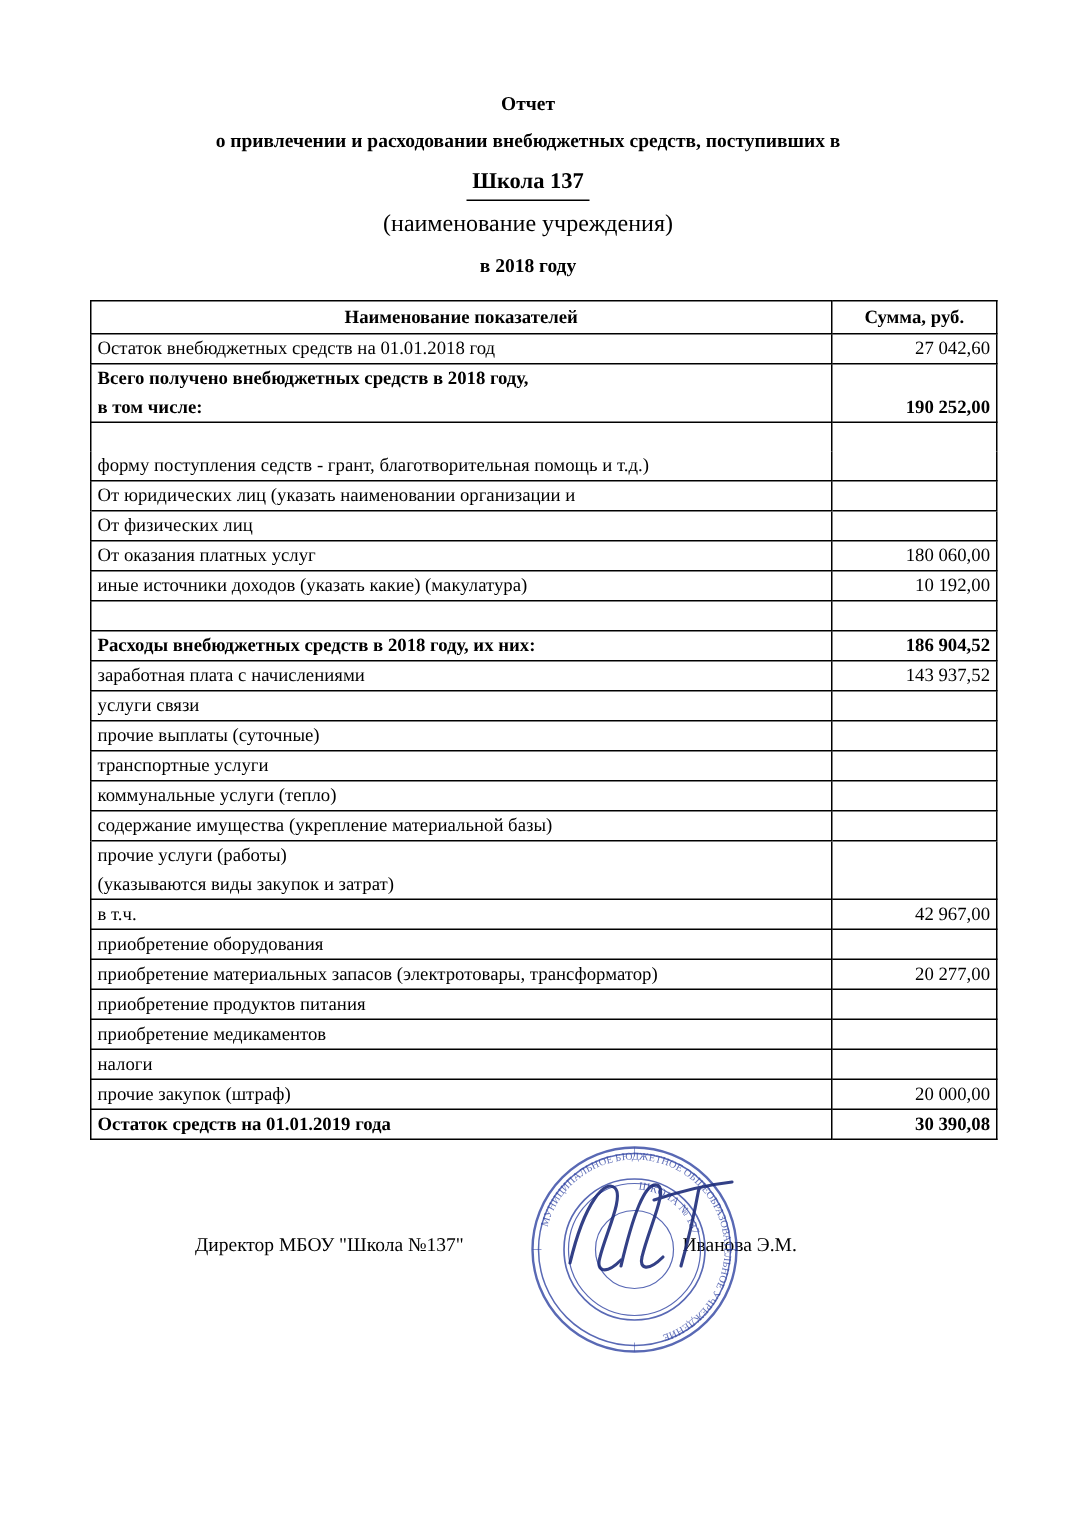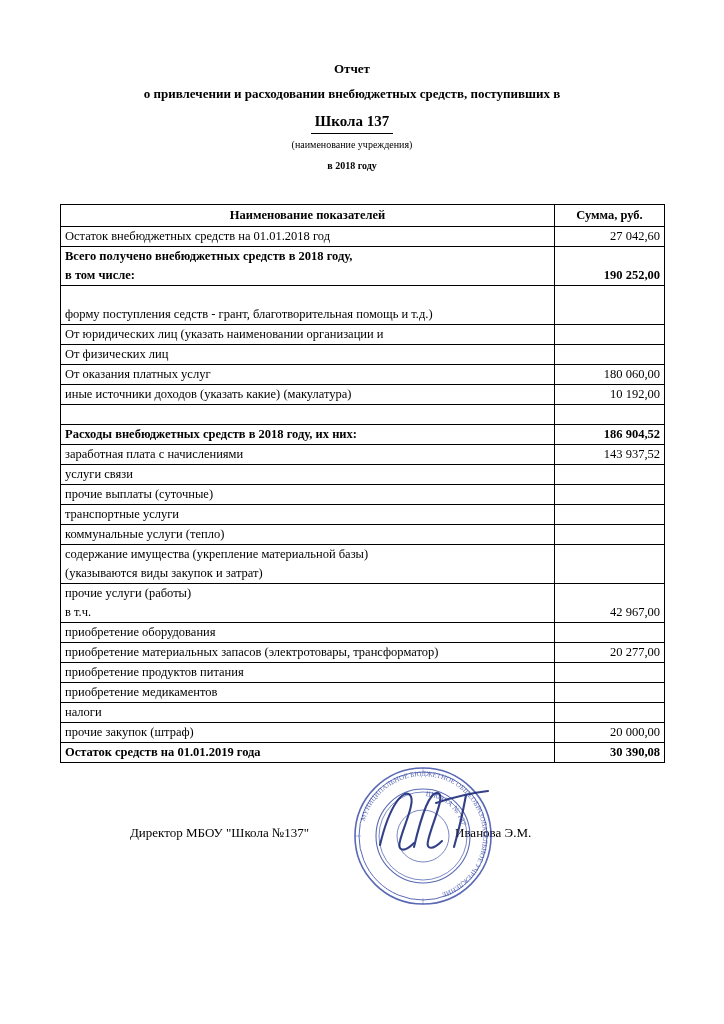--- a/index.html
+++ b/index.html
@@ -38,27 +38,27 @@
   }
   .header .org {
     font-weight: bold;
     font-size: 15px;
     display: inline-block;
     border-bottom: 1px solid #000;
     padding: 0 4px 1px 4px;
     margin-bottom: 4px;
   }
   .header .caption {
-    font-size: 10px;
+    font-size: 16px;
     margin-bottom: 6px;
   }
   .header .year {
     font-weight: bold;
-    font-size: 10px;
-    margin-bottom: 31px;
+    font-size: 13px;
+    margin-bottom: 14px;
   }
 
   table.report {
     width: 604px;
     border-collapse: collapse;
     table-layout: fixed;
     font-size: 12.5px;
   }
   table.report td {
     border: 1px solid #000;
@@ -207,27 +207,27 @@
       <tr>
         <td class="name">коммунальные услуги (тепло)</td>
         <td class="amount"></td>
       </tr>
 
       <tr>
         <td class="name noborder-bottom">содержание имущества (укрепление материальной базы)</td>
         <td class="amount noborder-bottom"></td>
       </tr>
       <tr>
+        <td class="name noborder-bottom">прочие услуги (работы)</td>
+        <td class="amount noborder-bottom"></td>
+      </tr>
+
+      <tr>
         <td class="name noborder-top">(указываются виды закупок и затрат)</td>
         <td class="amount noborder-top"></td>
-      </tr>
-
-      <tr>
-        <td class="name noborder-bottom">прочие услуги (работы)</td>
-        <td class="amount noborder-bottom"></td>
       </tr>
       <tr>
         <td class="name noborder-top">в т.ч.</td>
         <td class="amount noborder-top">42 967,00</td>
       </tr>
 
       <tr>
         <td class="name tall">приобретение оборудования</td>
         <td class="amount tall"></td>
       </tr>

